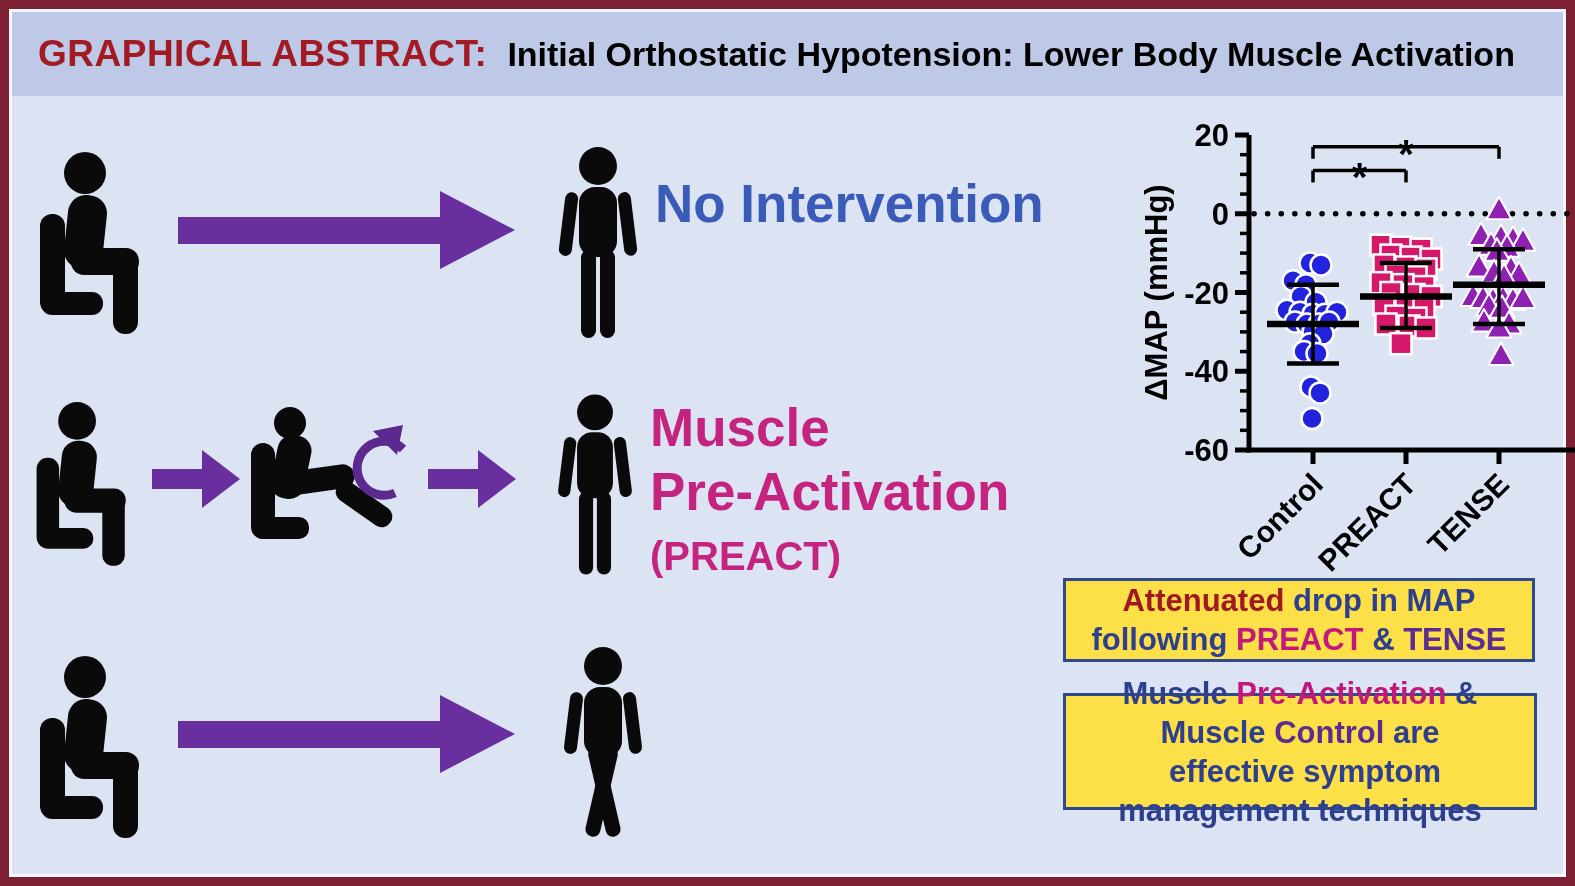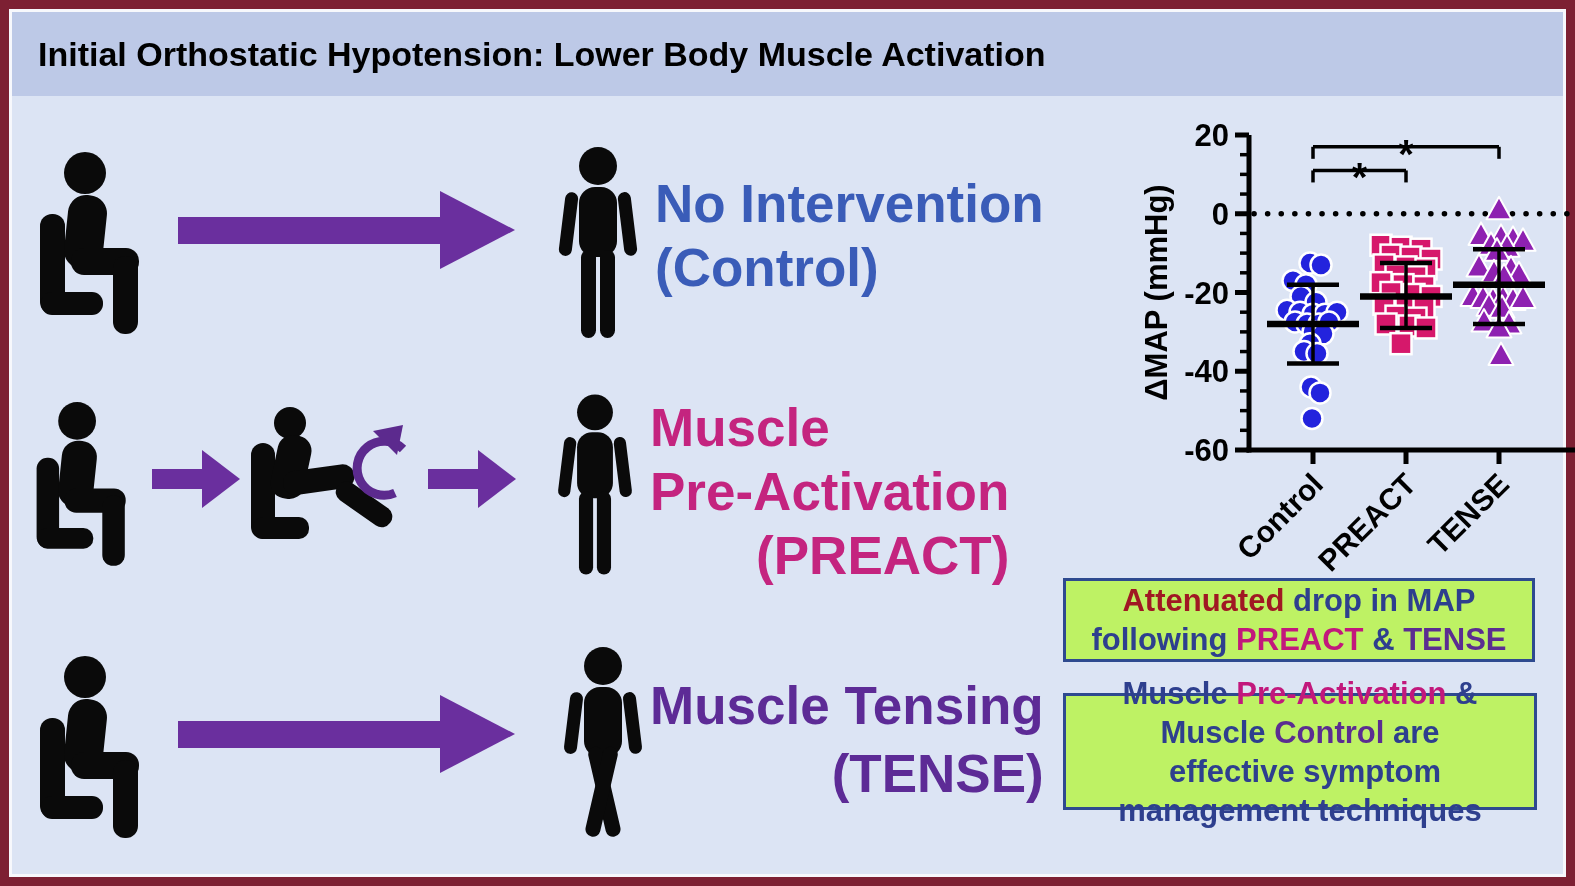--- a/index.html
+++ b/index.html
@@ -21,38 +21,39 @@
     position:absolute;left:3px;top:3px;right:3px;height:84px;
     background:#bdc9e7;
     display:flex;align-items:center;
     padding-left:26px;gap:20px;white-space:nowrap;
   }
   .header .ga-label{font-size:37px;font-weight:bold;letter-spacing:.5px;}
   .header .ga-title{font-size:34px;font-weight:bold;}
   .abs{position:absolute;}
   .row-label div{white-space:nowrap;}
   .lbl-main{font-size:53px;font-weight:bold;line-height:64px;}
-  .lbl-sub{font-size:53px;font-weight:bold;line-height:64px;text-align:right;}
+  .lbl-sub{font-size:40px;font-weight:bold;line-height:64px;}
   .person{fill:#0a0a0a;}
   .cbox{
-    background:#bef264;
+    background:#fde047;
     border:3px solid #2e4a8f;
     display:flex;flex-direction:column;justify-content:center;align-items:center;
     text-align:center;
   }
   .box-line{font-size:31px;font-weight:bold;line-height:39px;white-space:nowrap;}
   svg{display:block;overflow:visible;}
 </style>
 </head>
 <body>
 
 <div class="frame">
  <div class="content">
 
   <div class="header">
+    <span class="ga-label" style="color: rgb(163, 27, 34);">GRAPHICAL ABSTRACT:</span>
     <span class="ga-title" style="color: #000000;">Initial Orthostatic Hypotension: Lower Body Muscle Activation</span>
   </div>
 
   <div class="abs" style="left:27px;top:139px;">
     <svg width="100" height="188" viewBox="0 0 100 188">
       <g class="person">
         <rect x="4" y="66" width="25" height="100" rx="12"></rect>
         <rect x="5" y="144" width="62" height="23" rx="11"></rect>
         <circle cx="49" cy="25" r="21"></circle>
         <rect x="30" y="47" width="39" height="74" rx="18" transform="rotate(6 49 84)"></rect>
@@ -74,21 +75,20 @@
         <rect x="34" y="42" width="38" height="70" rx="16"></rect>
         <rect x="17" y="47" width="13" height="64" rx="6.5" transform="rotate(7 23 79)"></rect>
         <rect x="76" y="47" width="13" height="64" rx="6.5" transform="rotate(-7 82 79)"></rect>
         <rect x="36" y="105" width="15" height="88" rx="7.5"></rect>
         <rect x="55" y="105" width="15" height="88" rx="7.5"></rect>
       </g>
     </svg>
   </div>
   <div class="abs row-label" style="left: 646px; top: 163px; color: rgb(58, 92, 184);">
     <div class="lbl-main">No Intervention</div>
-    <div class="lbl-main">(Control)</div>
   </div>
 
   <div class="abs" style="left:24px;top:389px;">
     <svg width="90" height="170" viewBox="0 0 100 188">
       <g class="person">
         <rect x="4" y="66" width="25" height="100" rx="12"></rect>
         <rect x="5" y="144" width="62" height="23" rx="11"></rect>
         <circle cx="49" cy="25" r="21"></circle>
         <rect x="30" y="47" width="39" height="74" rx="18" transform="rotate(6 49 84)"></rect>
         <rect x="35" y="100" width="68" height="27" rx="13"></rect>
@@ -164,24 +164,20 @@
     <svg width="106" height="198" viewBox="0 0 106 198">
       <g class="person">
         <circle cx="53" cy="21" r="19"></circle>
         <rect x="34" y="42" width="38" height="70" rx="16"></rect>
         <rect x="17" y="47" width="13" height="62" rx="6.5" transform="rotate(7 23 78)"></rect>
         <rect x="76" y="47" width="13" height="62" rx="6.5" transform="rotate(-7 82 78)"></rect>
         <rect x="37" y="102" width="15" height="92" rx="7.5" transform="rotate(-13 44 104)"></rect>
         <rect x="54" y="102" width="15" height="92" rx="7.5" transform="rotate(13 62 104)"></rect>
       </g>
     </svg>
-  </div>
-  <div class="abs row-label" style="left: 641px; top: 663px; color: rgb(93, 43, 150);">
-    <div class="lbl-main" style="line-height:68px;">Muscle Tensing</div>
-    <div class="lbl-sub" style="line-height:68px;">(TENSE)</div>
   </div>
 
   <div class="abs" style="left:1132px;top:91px;">
     <svg id="map-chart" width="460" height="482" viewBox="0 0 460 482">
           <g>
             <line x1="108" y1="35" x2="108" y2="352.5" stroke="#000" stroke-width="5"></line>
             <line x1="108" y1="35" x2="94" y2="35" stroke="#000" stroke-width="5"></line>
             <text x="88" y="46" text-anchor="end" font-family="&quot;Liberation Sans&quot;, sans-serif" font-size="31" font-weight="bold" fill="#000">20</text>
             <line x1="108" y1="113.75" x2="94" y2="113.75" stroke="#000" stroke-width="5"></line>
             <text x="88" y="124.75" text-anchor="end" font-family="&quot;Liberation Sans&quot;, sans-serif" font-size="31" font-weight="bold" fill="#000">0</text>

